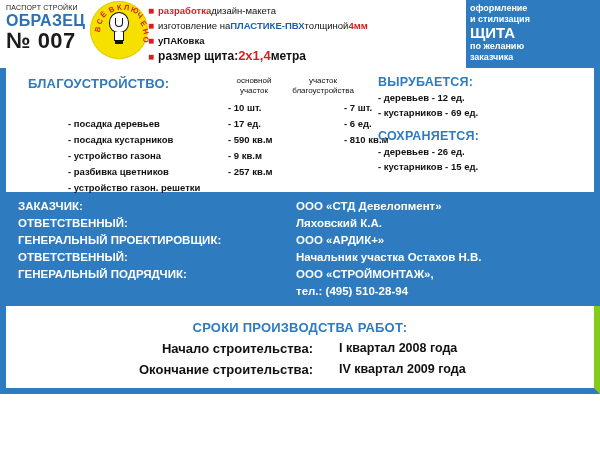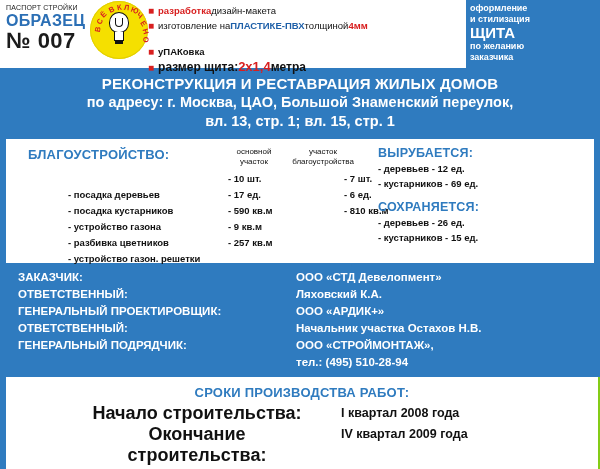--- a/index.html
+++ b/index.html
@@ -133,21 +133,21 @@
     margin: 2px 0 0 0;
     line-height: 13px;
   }
   .bullet {
     color: #d81f1f;
     font-size: 10px;
     margin-right: 4px;
     line-height: 13px;
   }
   .red-b { color: #d81f1f; font-weight: bold; }
-  .blk-b { color: #111; font-weight: bold; margin-top: 11px; }
+  .blk-b { color: #111; font-weight: bold; }
   .blue-b { color: #1d5fa8; font-weight: bold; }
   .big-red { color: #d81f1f; font-weight: bold; font-size: 13px; }
   .big-blk { color: #111; font-weight: bold; font-size: 12px; }
 
   .hdr-right {
     position: absolute;
     right: 0; top: 0;
     width: 134px; height: 68px;
     background: #2f7bbf;
     color: #ffffff;
@@ -298,43 +298,43 @@
   .prow .val {
     font-size: 11.5px;
     font-weight: bold;
     white-space: nowrap;
   }
 
   
   .sroki {
     background: #ffffff;
     border-left: 6px solid #2f7bbf;
-    border-right: 2px solid #84cc16;
+    border-right: 6px solid #84cc16;
     border-bottom: 6px solid #2f7bbf;
     box-sizing: border-box;
     text-align: center;
-    padding: 6px 0 8px 0;
+    padding: 12px 0 8px 0;
   }
   .sroki-title {
     font-size: 13px;
     font-weight: bold;
     color: #2f7bbf;
     line-height: 20px;
     letter-spacing: .2px;
   }
   .srow {
     display: flex;
     justify-content: center;
     line-height: 21px;
   }
   .srow .s-lbl {
-    font-size: 18px;
-    font-weight: bold;
-    color: #111;
-    text-align: center;
+    font-size: 13px;
+    font-weight: bold;
+    color: #111;
+    text-align: right;
     width: 236px;
   }
   .srow .s-val {
     font-size: 12.5px;
     font-weight: bold;
     color: #111;
     text-align: left;
     width: 210px;
     padding-left: 26px;
     box-sizing: border-box;
@@ -403,25 +403,20 @@
 
     <div class="hdr-right">
       <div>оформление</div>
       <div>и стилизация</div>
       <div class="shield">ЩИТА</div>
       <div>по желанию</div>
       <div>заказчика</div>
     </div>
   </div>
 
-  <div class="title-band">
-    <div class="t1">РЕКОНСТРУКЦИЯ И РЕСТАВРАЦИЯ ЖИЛЫХ ДОМОВ</div>
-    <div class="t2">по адресу: г. Москва, ЦАО, Большой Знаменский переулок,</div>
-    <div class="t3">вл. 13, стр. 1;   вл. 15, стр. 1</div>
-  </div>
 
   <div class="info">
     <div class="info-inner">
       <div class="blago-title">БЛАГОУСТРОЙСТВО:</div>
       <div class="col-head c1">основной участок</div>
       <div class="col-head c2">участок благоустройства</div>
 
       <ul class="blago-list">
         <li>- посадка деревьев</li>
         <li>- посадка кустарников</li>

